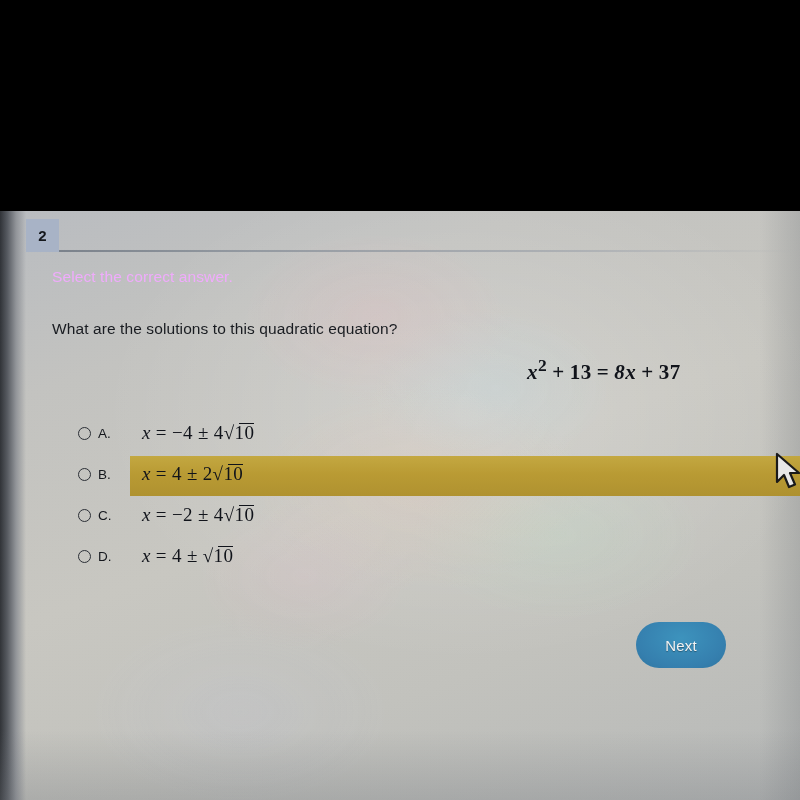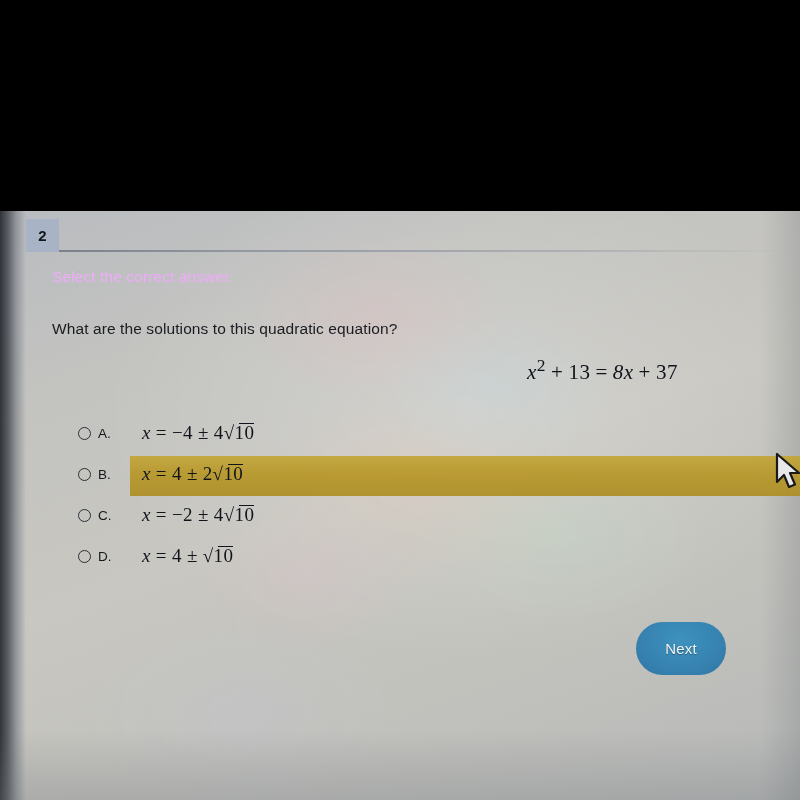--- a/index.html
+++ b/index.html
@@ -148,21 +148,21 @@
     white-space: nowrap;
   }
 
   
   .equation {
     position: absolute;
     left: 527px;
     top: 355px;
     font-family: "Liberation Serif", serif;
     font-size: 21px;
-    font-weight: 400;
+    font-weight: 700;
     color: #10131a;
     white-space: nowrap;
     letter-spacing: 0.5px;
   }
   .mi { font-style: italic; }
   .op { margin: 0 5px; }
 
   
   .highlight-band {
     position: absolute;
@@ -240,21 +240,21 @@
     left: 512px;
     top: 622px;
     width: 96px;
     height: 44px;
     background: radial-gradient(ellipse at 50% 35%, #97484e 0%, #8b4046 70%, #7d3a40 100%);
   }
   .btn-next {
     left: 636px;
     top: 622px;
     width: 90px;
-    height: 53px;
+    height: 46px;
     background: radial-gradient(ellipse at 50% 35%, #3d93bd 0%, #357fae 70%, #2f759f 100%);
   }
 
   
   .cursor {
     position: absolute;
     left: 775px;
     top: 452px;
     width: 34px;
     height: 46px;

